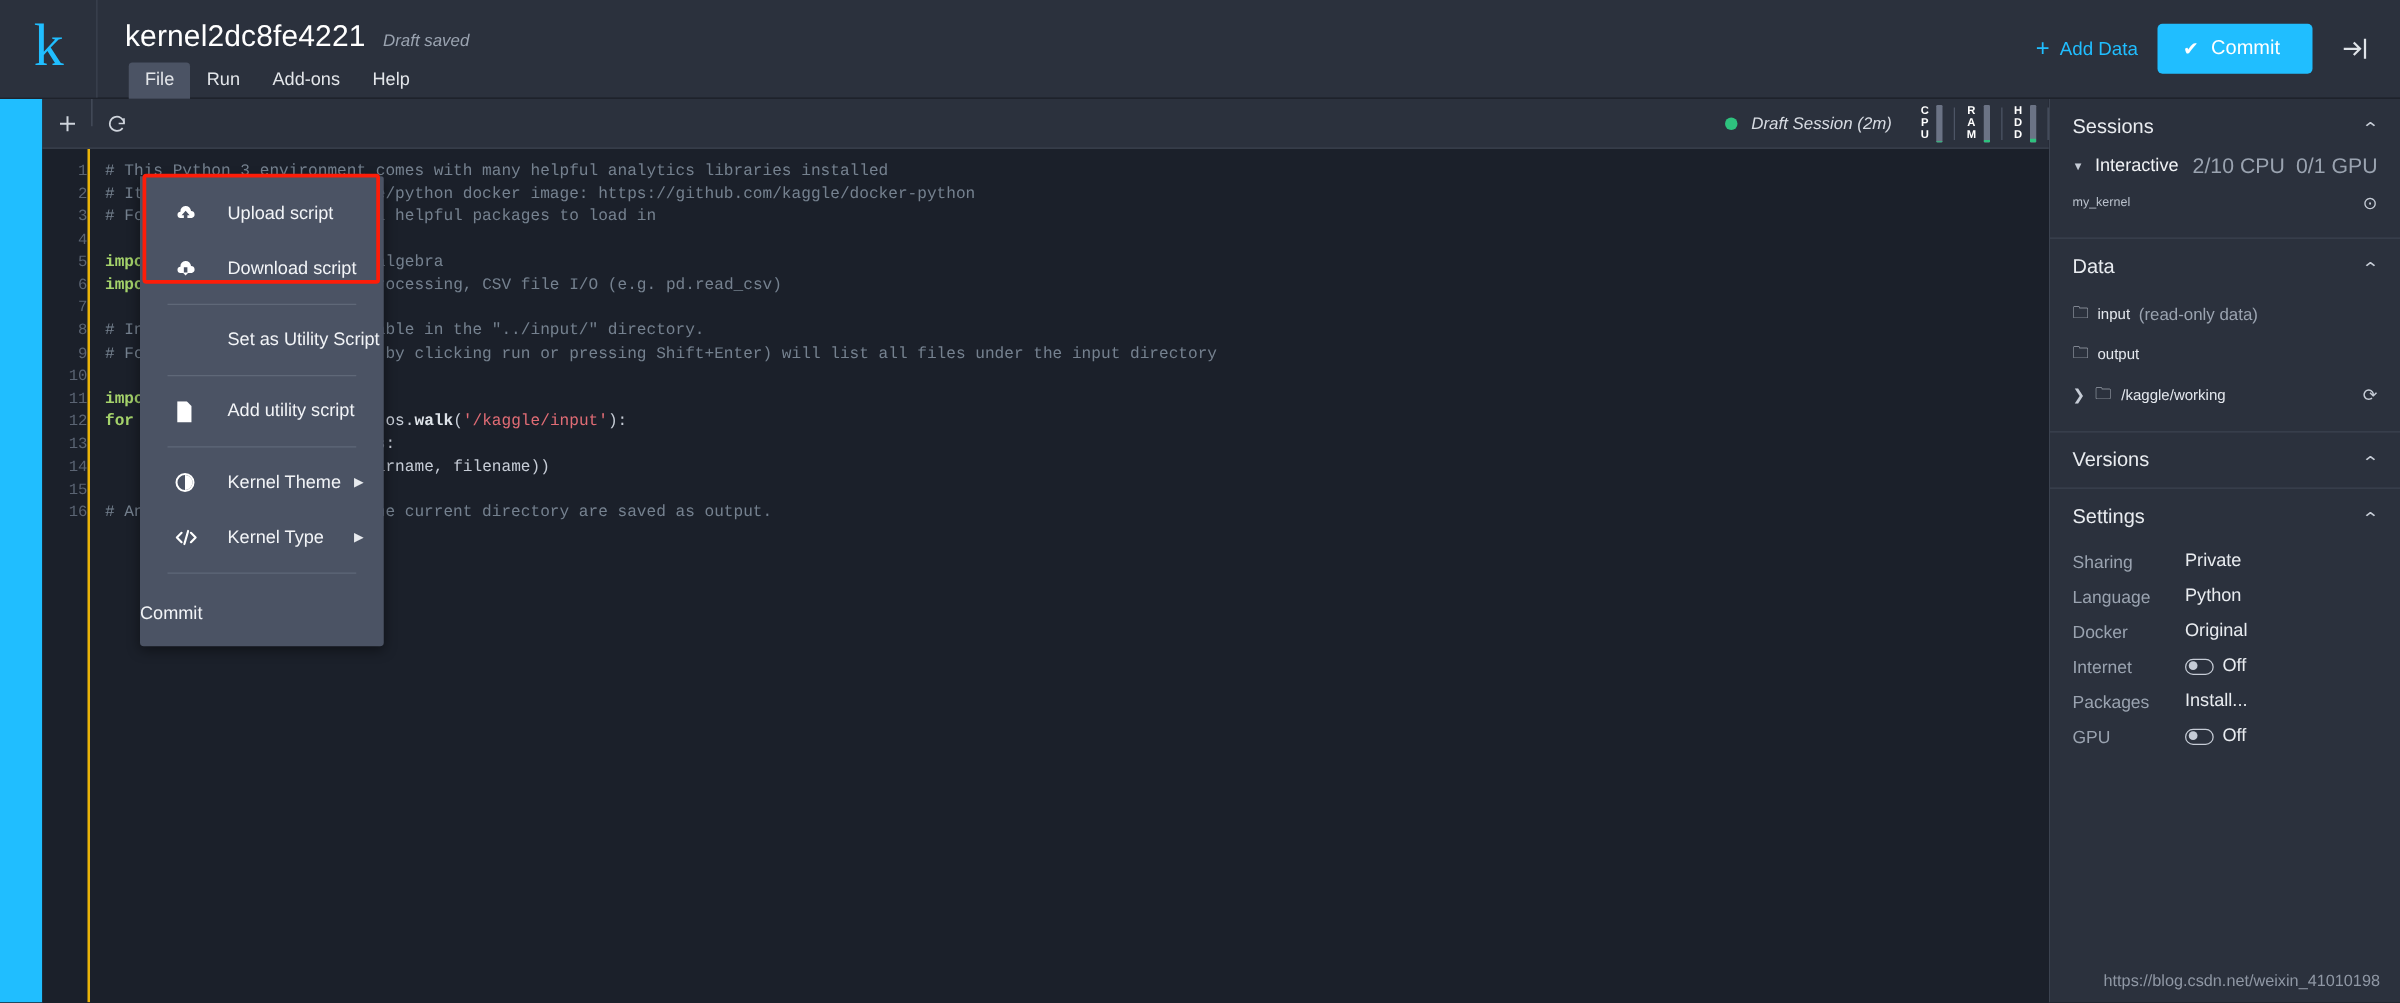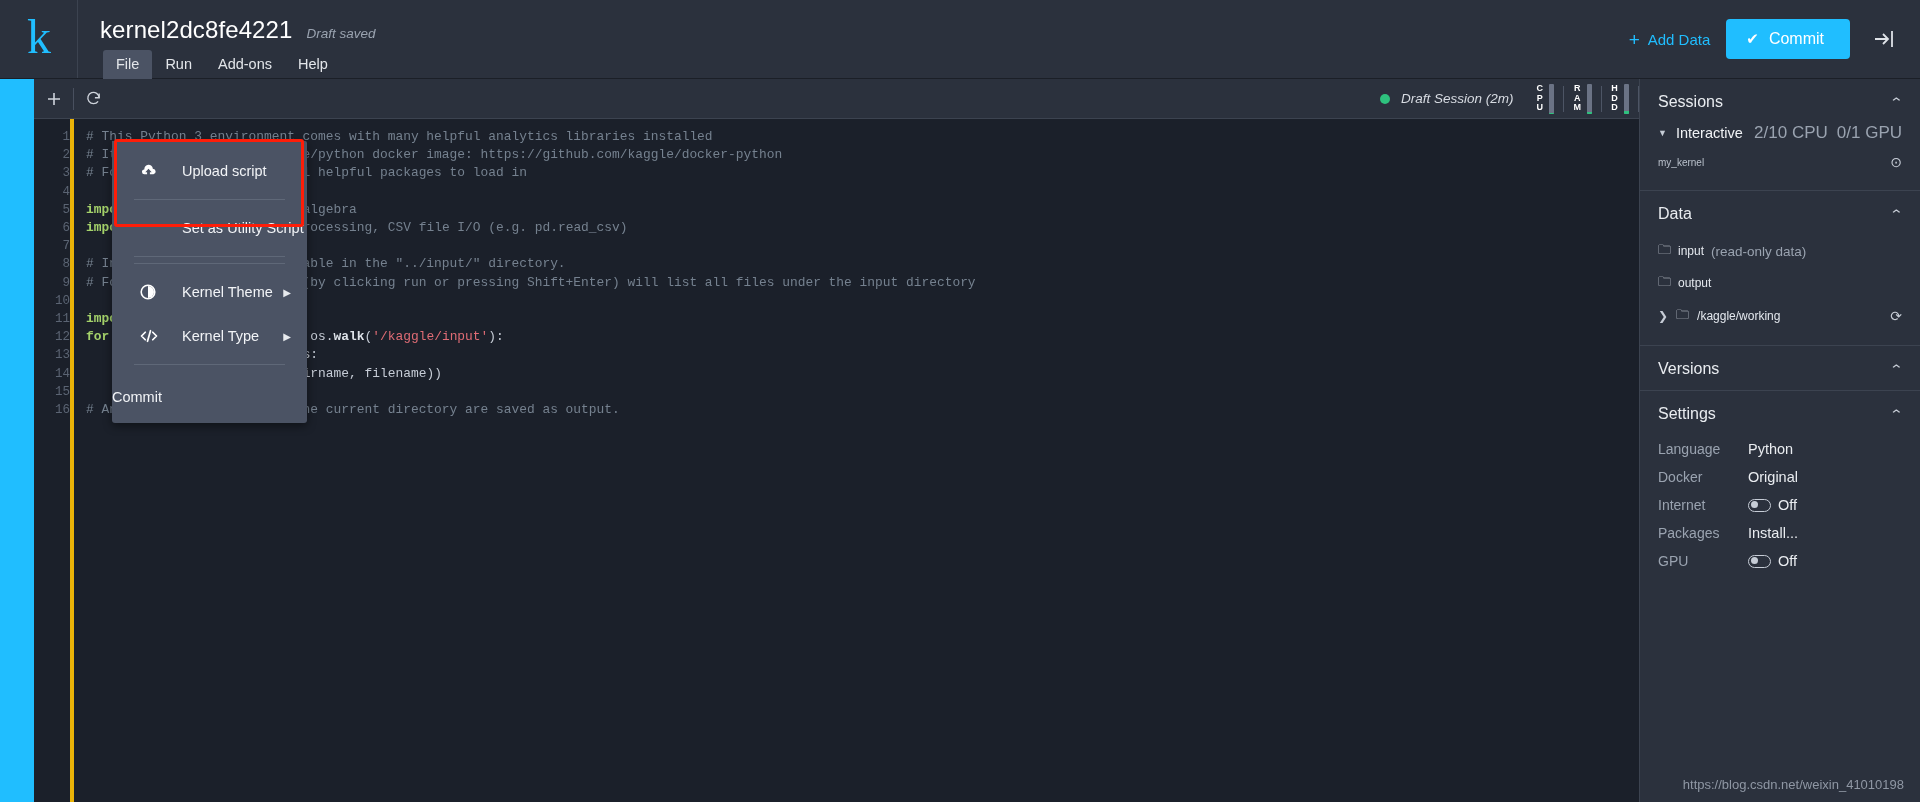--- a/index.html
+++ b/index.html
@@ -49,21 +49,21 @@
   
   .body-row { flex: 1; display: flex; min-height: 0; }
 
   
   .left-rail { width: 34px; background: #20beff; }
 
   
   .center-col { flex: 1; display: flex; flex-direction: column; min-width: 0; background: #1b202a; position: relative; }
   .editor-toolbar {
     height: 40px; background: #2b313d; border-bottom: 1px solid #3c4350;
-    display: flex; align-items: center; position: relative;
+    display: flex; position: relative;
   }
   .tb-btn { width: 39px; height: 40px; display: flex; align-items: center; justify-content: center;
     color: #cfd4dc; font-size: 17px; }
   .tb-sep { width: 1px; height: 22px; background: #49505f; }
   .tb-spacer { flex: 1; }
   .session-status { display: flex; align-items: center; gap: 11px; padding-right: 14px; }
   .dot { width: 10px; height: 10px; border-radius: 50%; background: #2ec27e; }
   .session-label { font-size: 13.5px; color: #d7dbe2; font-style: italic; }
   .meters { display: flex; align-items: center; }
   .meter { display: flex; align-items: center; gap: 6px; padding: 0 9px; }
@@ -73,21 +73,21 @@
   .meter-div { width: 1px; height: 26px; background: #4d5565; }
 
   
   .code-area { flex: 1; display: flex; background: #1b202a; overflow: hidden; font-family: "Liberation Mono", monospace; }
   .gutter {
     width: 36px; padding-top: 9px; text-align: right; color: #5b6473;
     font-size: 12.5px; line-height: 18.2px; user-select: none; background:#1b202a;
   }
   .code-lines {
     flex: 1; padding-top: 9px; padding-left: 12px; font-size: 12.9px; line-height: 18.2px;
-    border-left: 4px solid #eab308; white-space: pre;
+    border-left: 2px solid #eab308; white-space: pre;
   }
   .c-com { color: #75818f; }
   .c-kw  { color: #a5d36b; font-weight: bold; }
   .c-str { color: #e06c75; }
   .c-fn  { color: #dfe4ea; font-weight: bold; }
   .c-pln { color: #c6ccd6; }
 
   
   .right-panel { width: 281px; background: #2b313d; border-left: 1px solid #3c4350;
     display: flex; flex-direction: column; font-size: 14px; }
@@ -259,25 +259,42 @@
 
       <div class="file-menu" id="filemenu">
           <div class="mi">
             <span class="mi-ico">
               <svg class="ic" width="17" height="17" viewBox="0 0 24 24" fill="#fff">
                 <path d="M19 16a4 4 0 0 0-.9-7.9A6 6 0 0 0 6.1 9 3.5 3.5 0 0 0 6.5 16H10v-3H7.5L12 8l4.5 5H14v3z"></path>
               </svg>
             </span>
             <span class="mi-label">Upload script</span>
           </div>
+          <div class="mi">
+            <span class="mi-ico">
+              <svg class="ic" width="17" height="17" viewBox="0 0 24 24" fill="#fff">
+                <path d="M19 16a4 4 0 0 0-.9-7.9A6 6 0 0 0 6.1 9 3.5 3.5 0 0 0 6.5 16H10V9.5h4V16z"></path>
+                <path d="M12 19l-3.2-3.6h6.4z"></path>
+              </svg>
+            </span>
+            <span class="mi-label">Download script</span>
+          </div>
           <div class="m-div"></div>
           <div class="mi mi-indent">
             <span class="mi-label">Set as Utility Script</span>
           </div>
           <div class="m-div"></div>
+          <div class="mi">
+            <span class="mi-ico">
+              <svg class="ic" width="15" height="17" viewBox="0 0 14 18" fill="#fff">
+                <path d="M1 0h8l4 4v14H1z"></path>
+              </svg>
+            </span>
+            <span class="mi-label">Add utility script</span>
+          </div>
           <div class="m-div"></div>
           <div class="mi">
             <span class="mi-ico">
               <svg class="ic" width="16" height="16" viewBox="0 0 20 20">
                 <circle cx="10" cy="10" r="8.5" fill="none" stroke="#fff" stroke-width="2"></circle>
                 <path d="M10 2.5a7.5 7.5 0 0 1 0 15z" fill="#fff"></path>
               </svg>
             </span>
             <span class="mi-label">Kernel Theme</span>
             <span class="mi-arrow">▶</span>
@@ -347,20 +364,26 @@
         <span class="chev">⌃</span>
       </div>
       <div class="sect-div"></div>
 
       <div class="sect-head">
         <span>Settings</span>
         <span class="chev">⌃</span>
       </div>
       <div class="sect-body" id="settingsbody">
           <div class="set-row">
+            <span class="set-key">Sharing</span>
+            <span class="set-val">
+              <span>Private</span>
+            </span>
+          </div>
+          <div class="set-row">
             <span class="set-key">Language</span>
             <span class="set-val">
               <span>Python</span>
             </span>
           </div>
           <div class="set-row">
             <span class="set-key">Docker</span>
             <span class="set-val">
               <span>Original</span>
             </span>

